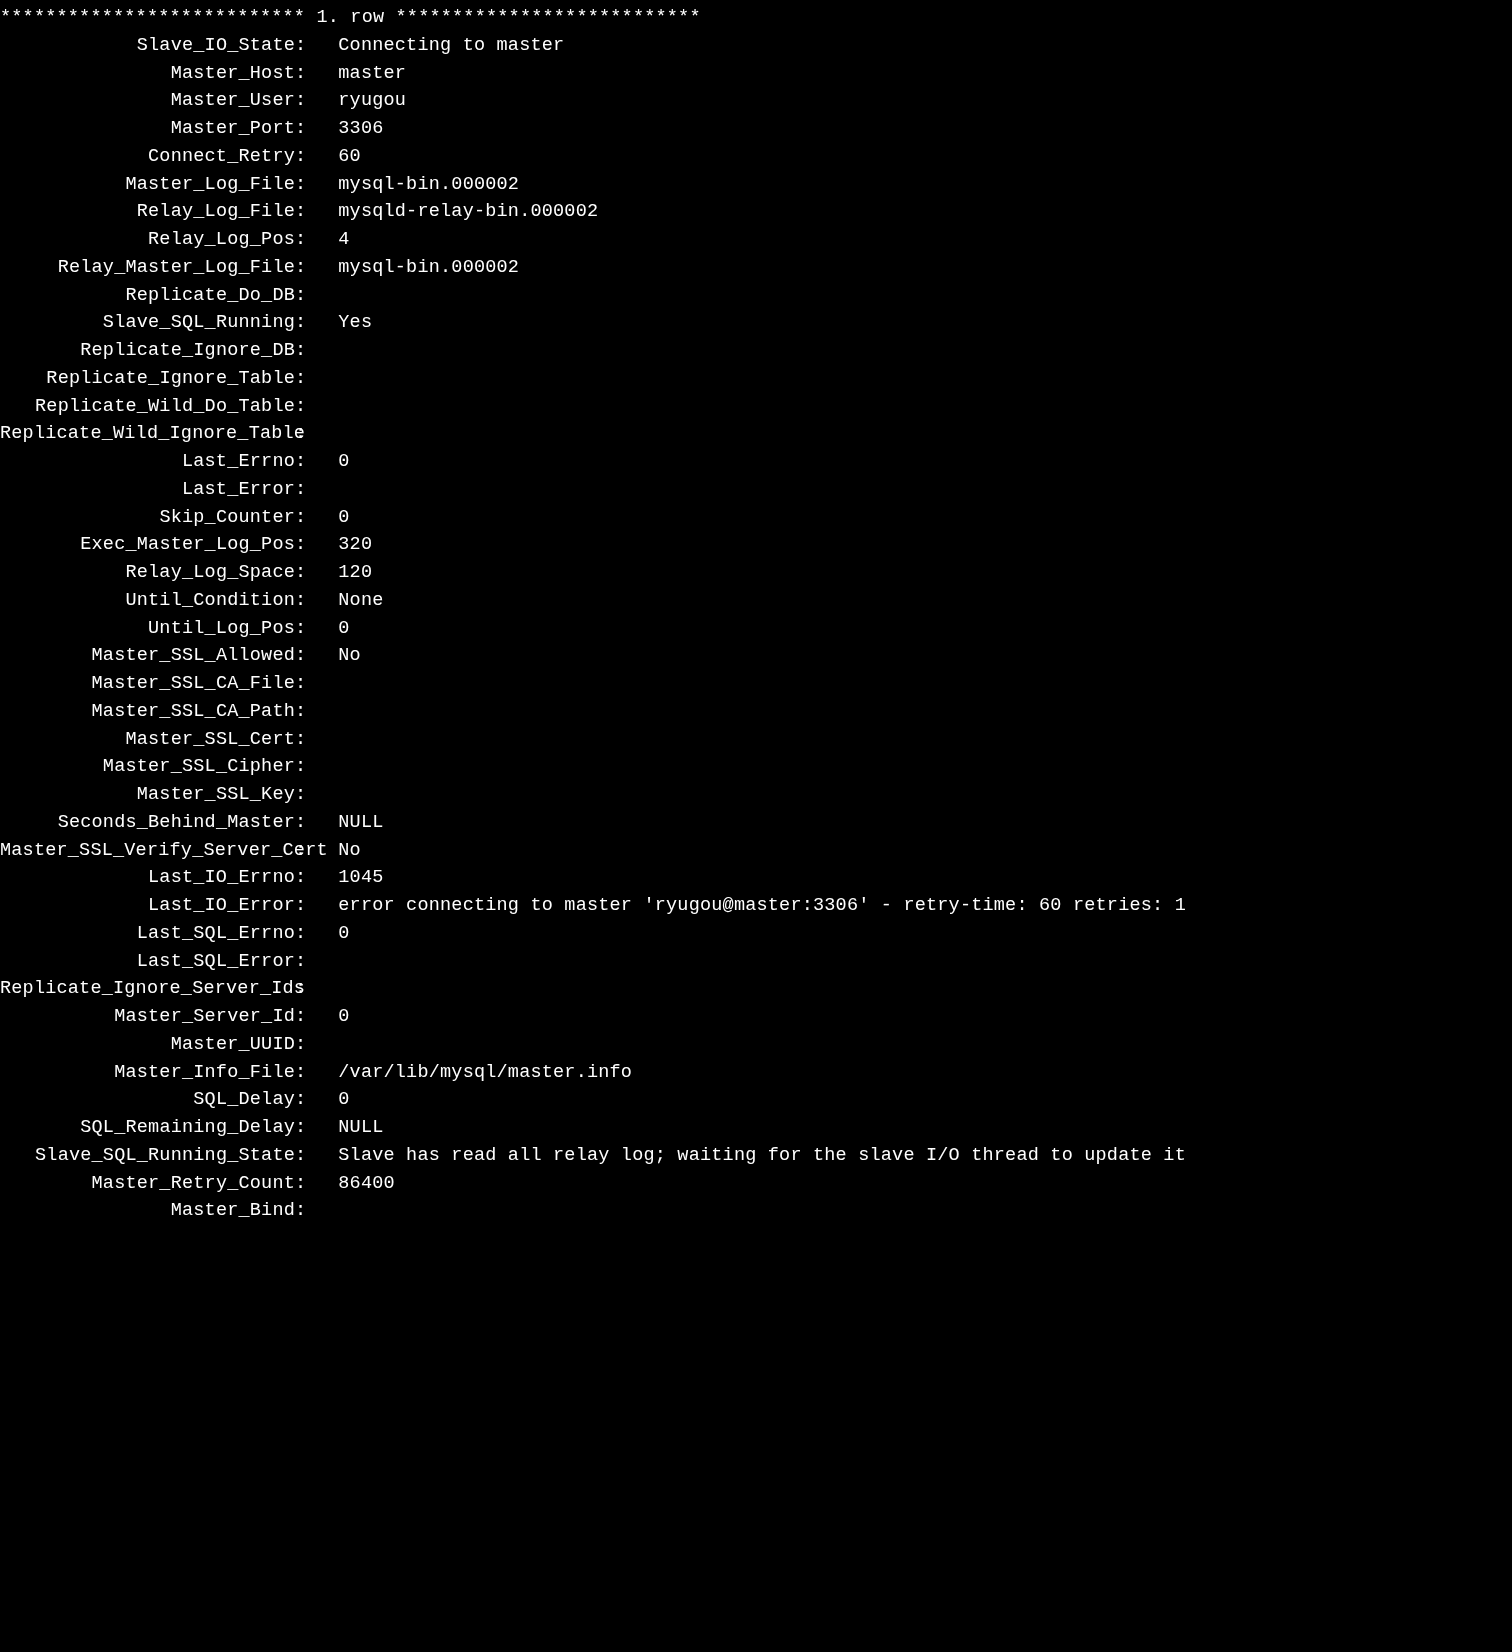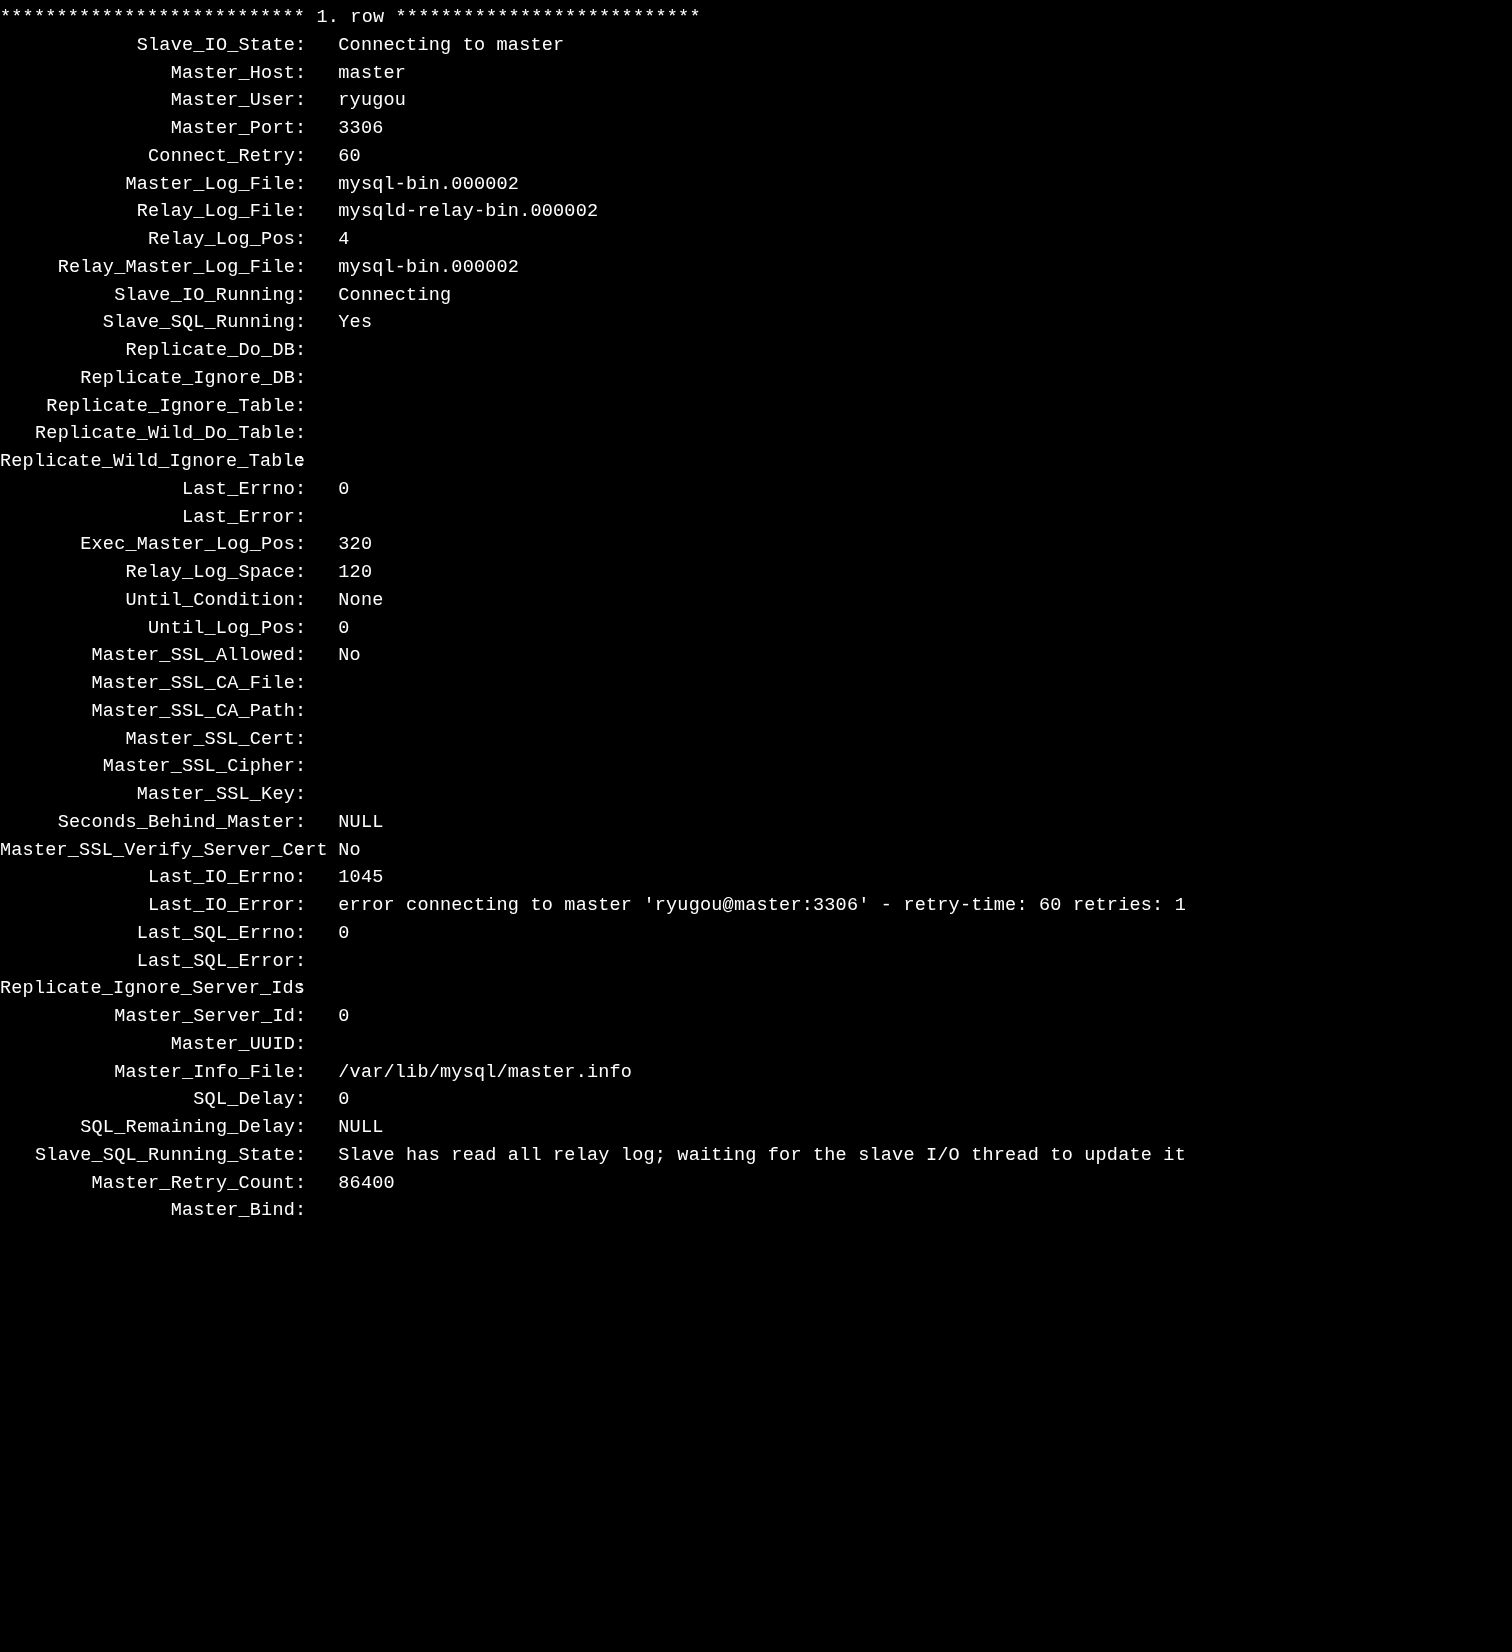--- a/index.html
+++ b/index.html
@@ -49,29 +49,29 @@
   <div id="rows-container">
       <div class="row"><span class="label">Slave_IO_State</span><span class="colon">:</span><span class="value">Connecting to master</span></div>
       <div class="row"><span class="label">Master_Host</span><span class="colon">:</span><span class="value">master</span></div>
       <div class="row"><span class="label">Master_User</span><span class="colon">:</span><span class="value">ryugou</span></div>
       <div class="row"><span class="label">Master_Port</span><span class="colon">:</span><span class="value">3306</span></div>
       <div class="row"><span class="label">Connect_Retry</span><span class="colon">:</span><span class="value">60</span></div>
       <div class="row"><span class="label">Master_Log_File</span><span class="colon">:</span><span class="value">mysql-bin.000002</span></div>
       <div class="row"><span class="label">Relay_Log_File</span><span class="colon">:</span><span class="value">mysqld-relay-bin.000002</span></div>
       <div class="row"><span class="label">Relay_Log_Pos</span><span class="colon">:</span><span class="value">4</span></div>
       <div class="row"><span class="label">Relay_Master_Log_File</span><span class="colon">:</span><span class="value">mysql-bin.000002</span></div>
-      <div class="row"><span class="label">Slave_IO_Running</span><span class="colon">:</span><span class="value">Connecting</span></div>
+      <div class="row"><span class="label">Replicate_Do_DB</span><span class="colon">:</span><span class="value"></span></div>
       <div class="row"><span class="label">Slave_SQL_Running</span><span class="colon">:</span><span class="value">Yes</span></div>
-      <div class="row"><span class="label">Replicate_Do_DB</span><span class="colon">:</span><span class="value"></span></div>
       <div class="row"><span class="label">Replicate_Ignore_DB</span><span class="colon">:</span><span class="value"></span></div>
       <div class="row"><span class="label">Replicate_Ignore_Table</span><span class="colon">:</span><span class="value"></span></div>
       <div class="row"><span class="label">Replicate_Wild_Do_Table</span><span class="colon">:</span><span class="value"></span></div>
       <div class="row"><span class="label">Replicate_Wild_Ignore_Table</span><span class="colon">:</span><span class="value"></span></div>
       <div class="row"><span class="label">Last_Errno</span><span class="colon">:</span><span class="value">0</span></div>
       <div class="row"><span class="label">Last_Error</span><span class="colon">:</span><span class="value"></span></div>
+      <div class="row"><span class="label">Skip_Counter</span><span class="colon">:</span><span class="value">0</span></div>
       <div class="row"><span class="label">Exec_Master_Log_Pos</span><span class="colon">:</span><span class="value">320</span></div>
       <div class="row"><span class="label">Relay_Log_Space</span><span class="colon">:</span><span class="value">120</span></div>
       <div class="row"><span class="label">Until_Condition</span><span class="colon">:</span><span class="value">None</span></div>
       <div class="row"><span class="label">Until_Log_Pos</span><span class="colon">:</span><span class="value">0</span></div>
       <div class="row"><span class="label">Master_SSL_Allowed</span><span class="colon">:</span><span class="value">No</span></div>
       <div class="row"><span class="label">Master_SSL_CA_File</span><span class="colon">:</span><span class="value"></span></div>
       <div class="row"><span class="label">Master_SSL_CA_Path</span><span class="colon">:</span><span class="value"></span></div>
       <div class="row"><span class="label">Master_SSL_Cert</span><span class="colon">:</span><span class="value"></span></div>
       <div class="row"><span class="label">Master_SSL_Cipher</span><span class="colon">:</span><span class="value"></span></div>
       <div class="row"><span class="label">Master_SSL_Key</span><span class="colon">:</span><span class="value"></span></div>

